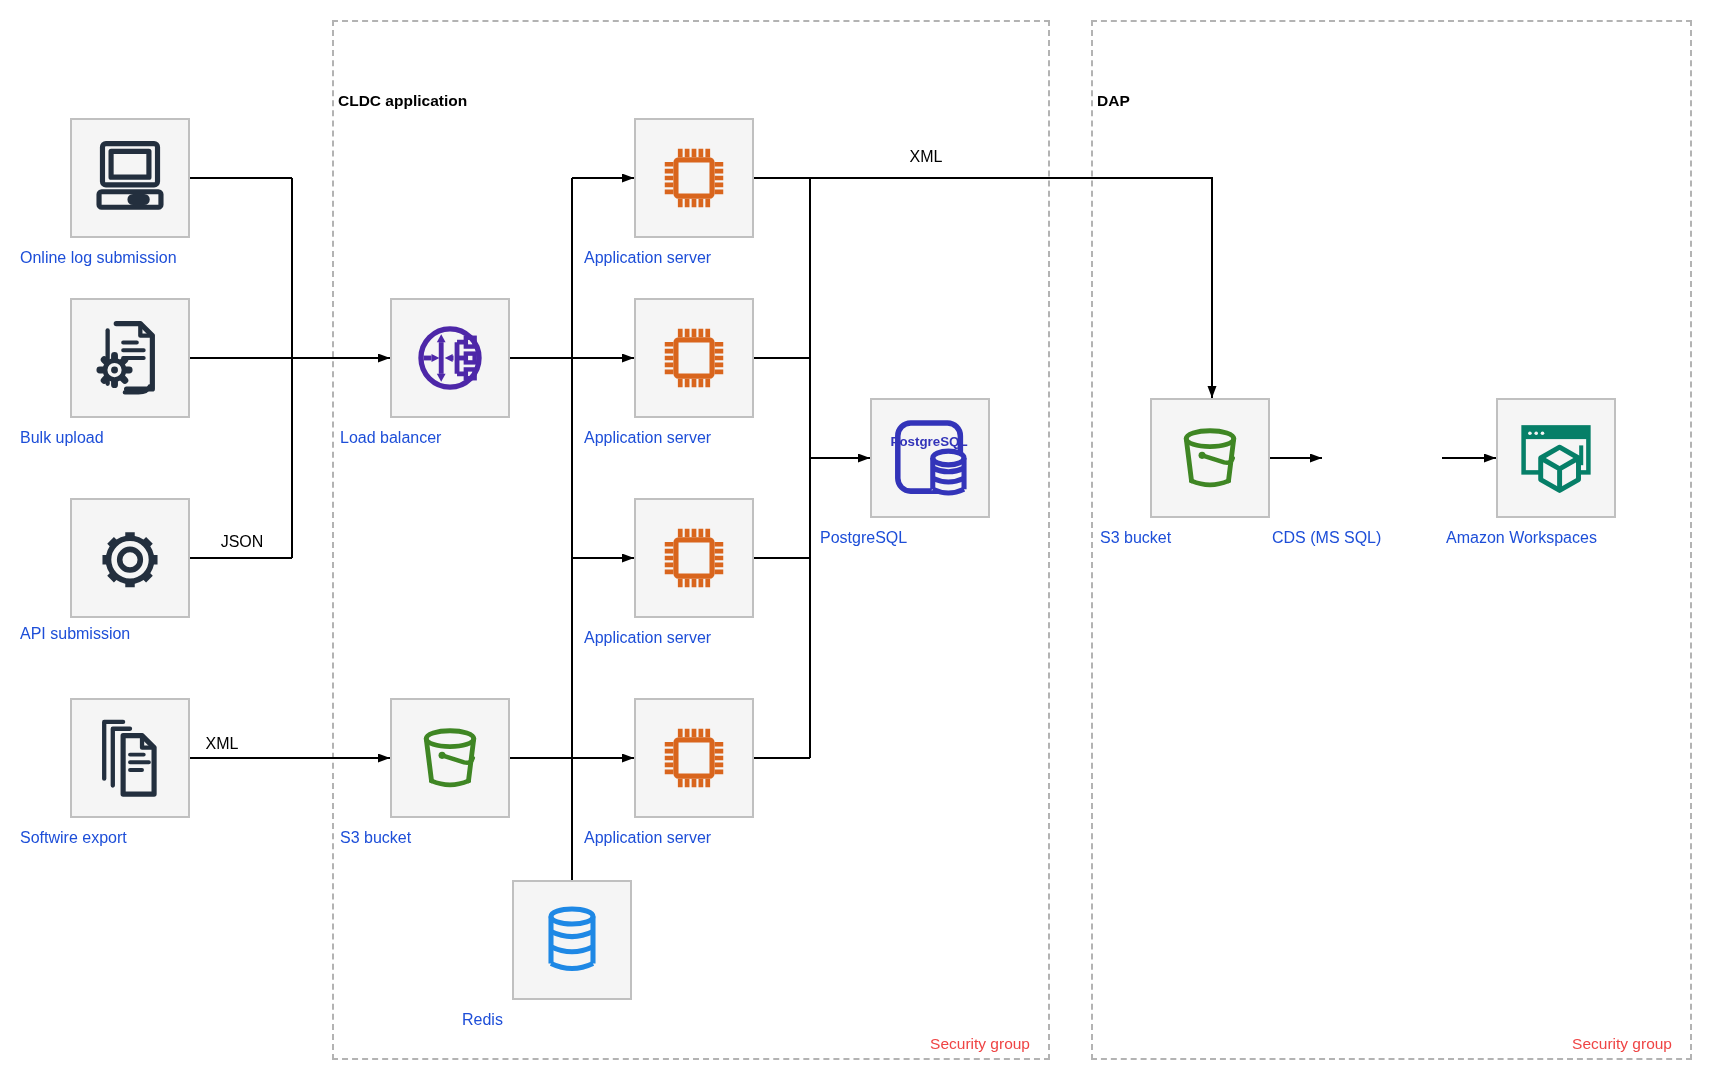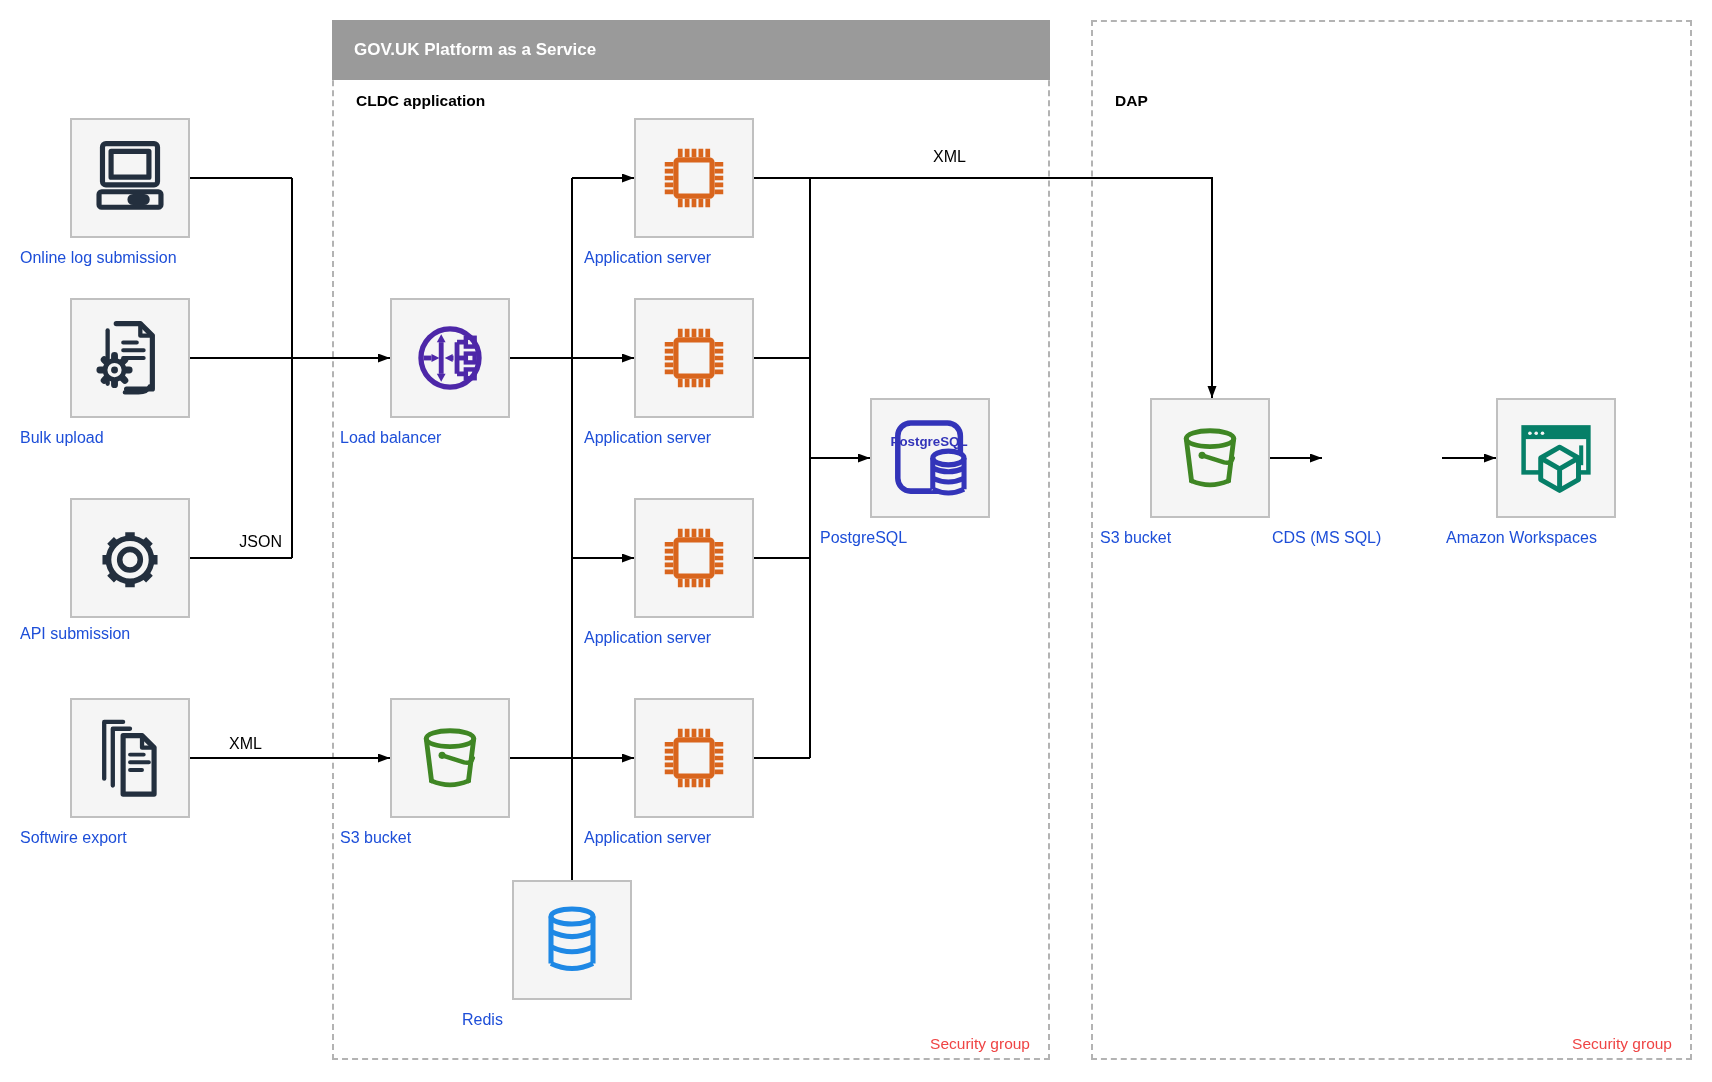--- a/index.html
+++ b/index.html
@@ -2,38 +2,35 @@
 <html><head>
 <meta charset="utf-8">
 <style>
   html,body{margin:0;padding:0;background:#fff}
   .stage{position:relative;width:1712px;height:1082px;background:#fff;
          font-family:"Liberation Sans",sans-serif;overflow:hidden}
   .container{position:absolute;border:2px dashed #b3b3b3;box-sizing:border-box;z-index:1}
   .cheader{position:absolute;left:-2px;top:-2px;width:calc(100% + 4px);height:60px;background:#9a9a9a;
            color:#ffffff;font-weight:bold;font-size:17px;display:flex;align-items:center;
            padding-left:22px;box-sizing:border-box}
-  .csub{position:absolute;left:22px;top:70px;font-weight:bold;font-size:15.5px;color:#000}
+  .csub{position:absolute;left:4px;top:70px;font-weight:bold;font-size:15.5px;color:#000}
   .cfoot{position:absolute;right:18px;bottom:5px;font-size:15.5px;color:#ef4444}
   .nodebox{position:absolute;width:120px;height:120px;box-sizing:border-box;background:#f5f5f5;
            border:2px solid #c0c0c0;display:flex;align-items:center;justify-content:center;z-index:3}
   .nlabel{position:absolute;width:220px;text-align:left;font-size:16px;color:#1d4ed8;z-index:3;line-height:20px}
-  .elabel{position:absolute;width:80px;text-align:right;font-size:16px;color:#000;z-index:3;line-height:20px}
+  .elabel{position:absolute;width:80px;text-align:center;font-size:16px;color:#000;z-index:3;line-height:20px}
   svg.wires{position:absolute;left:0;top:0;z-index:2}
   .icon{display:block}
 </style>
 </head>
 <body>
 
 <div class="stage">
 
   <div class="container" style="left:332px;top:20px;width:718px;height:1040px">
-    <div class="cheader">
-      <span>GOV.UK Platform as a Service</span>
-    </div>
     <div class="csub">CLDC application</div>
     <div class="cfoot">Security group</div>
   </div>
 
   <div class="container" style="left:1091px;top:20px;width:601px;height:1040px">
     <div class="csub">DAP</div>
     <div class="cfoot">Security group</div>
   </div>
 
   <svg class="wires" width="1712" height="1082" viewBox="0 0 1712 1082">

